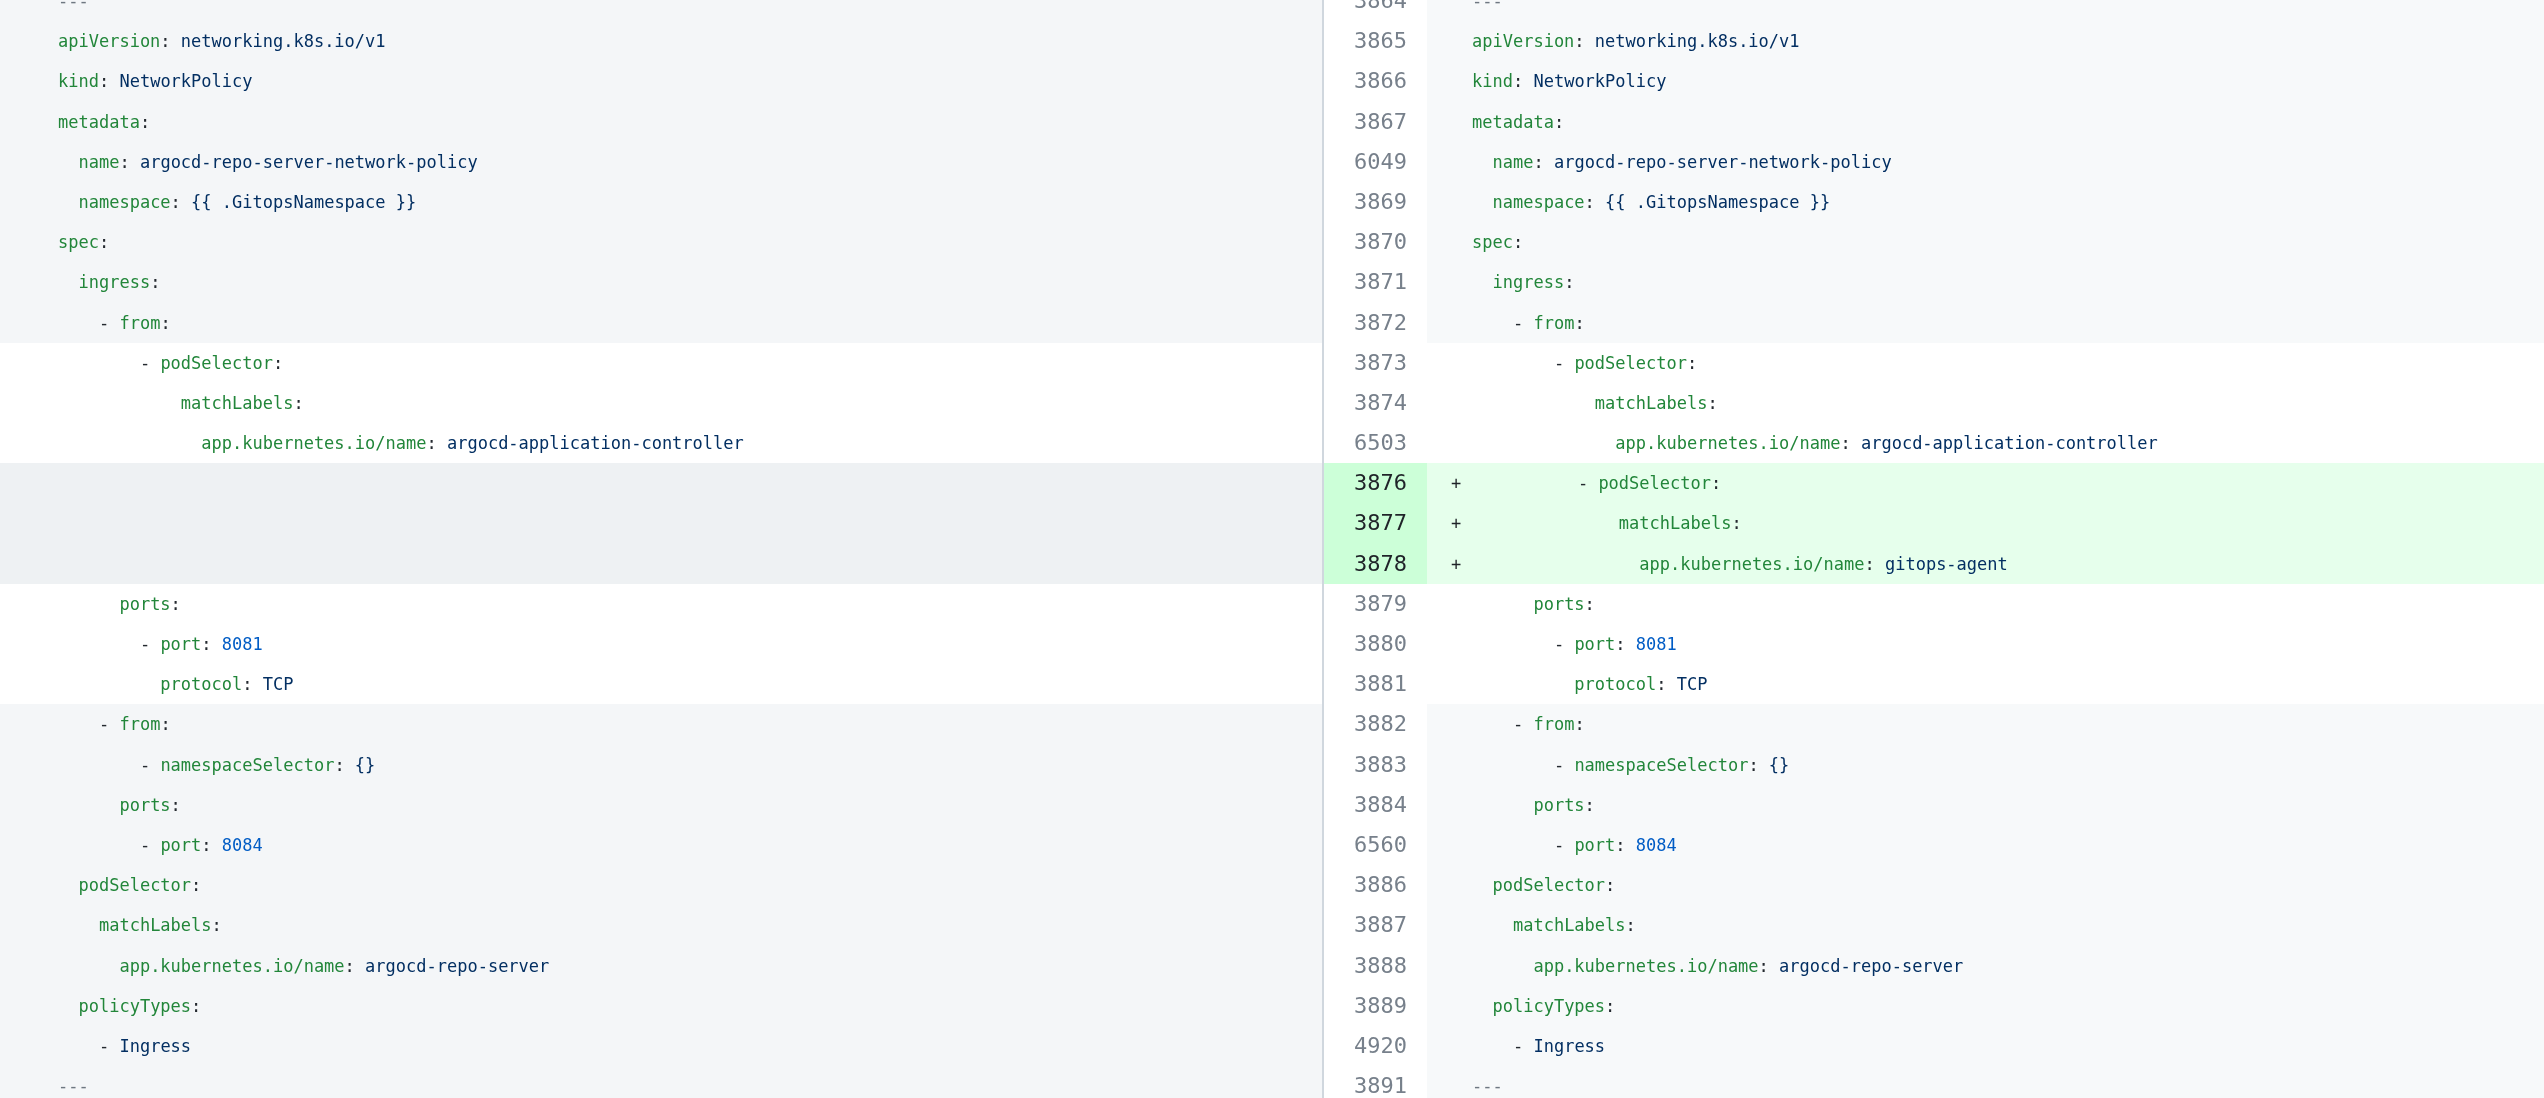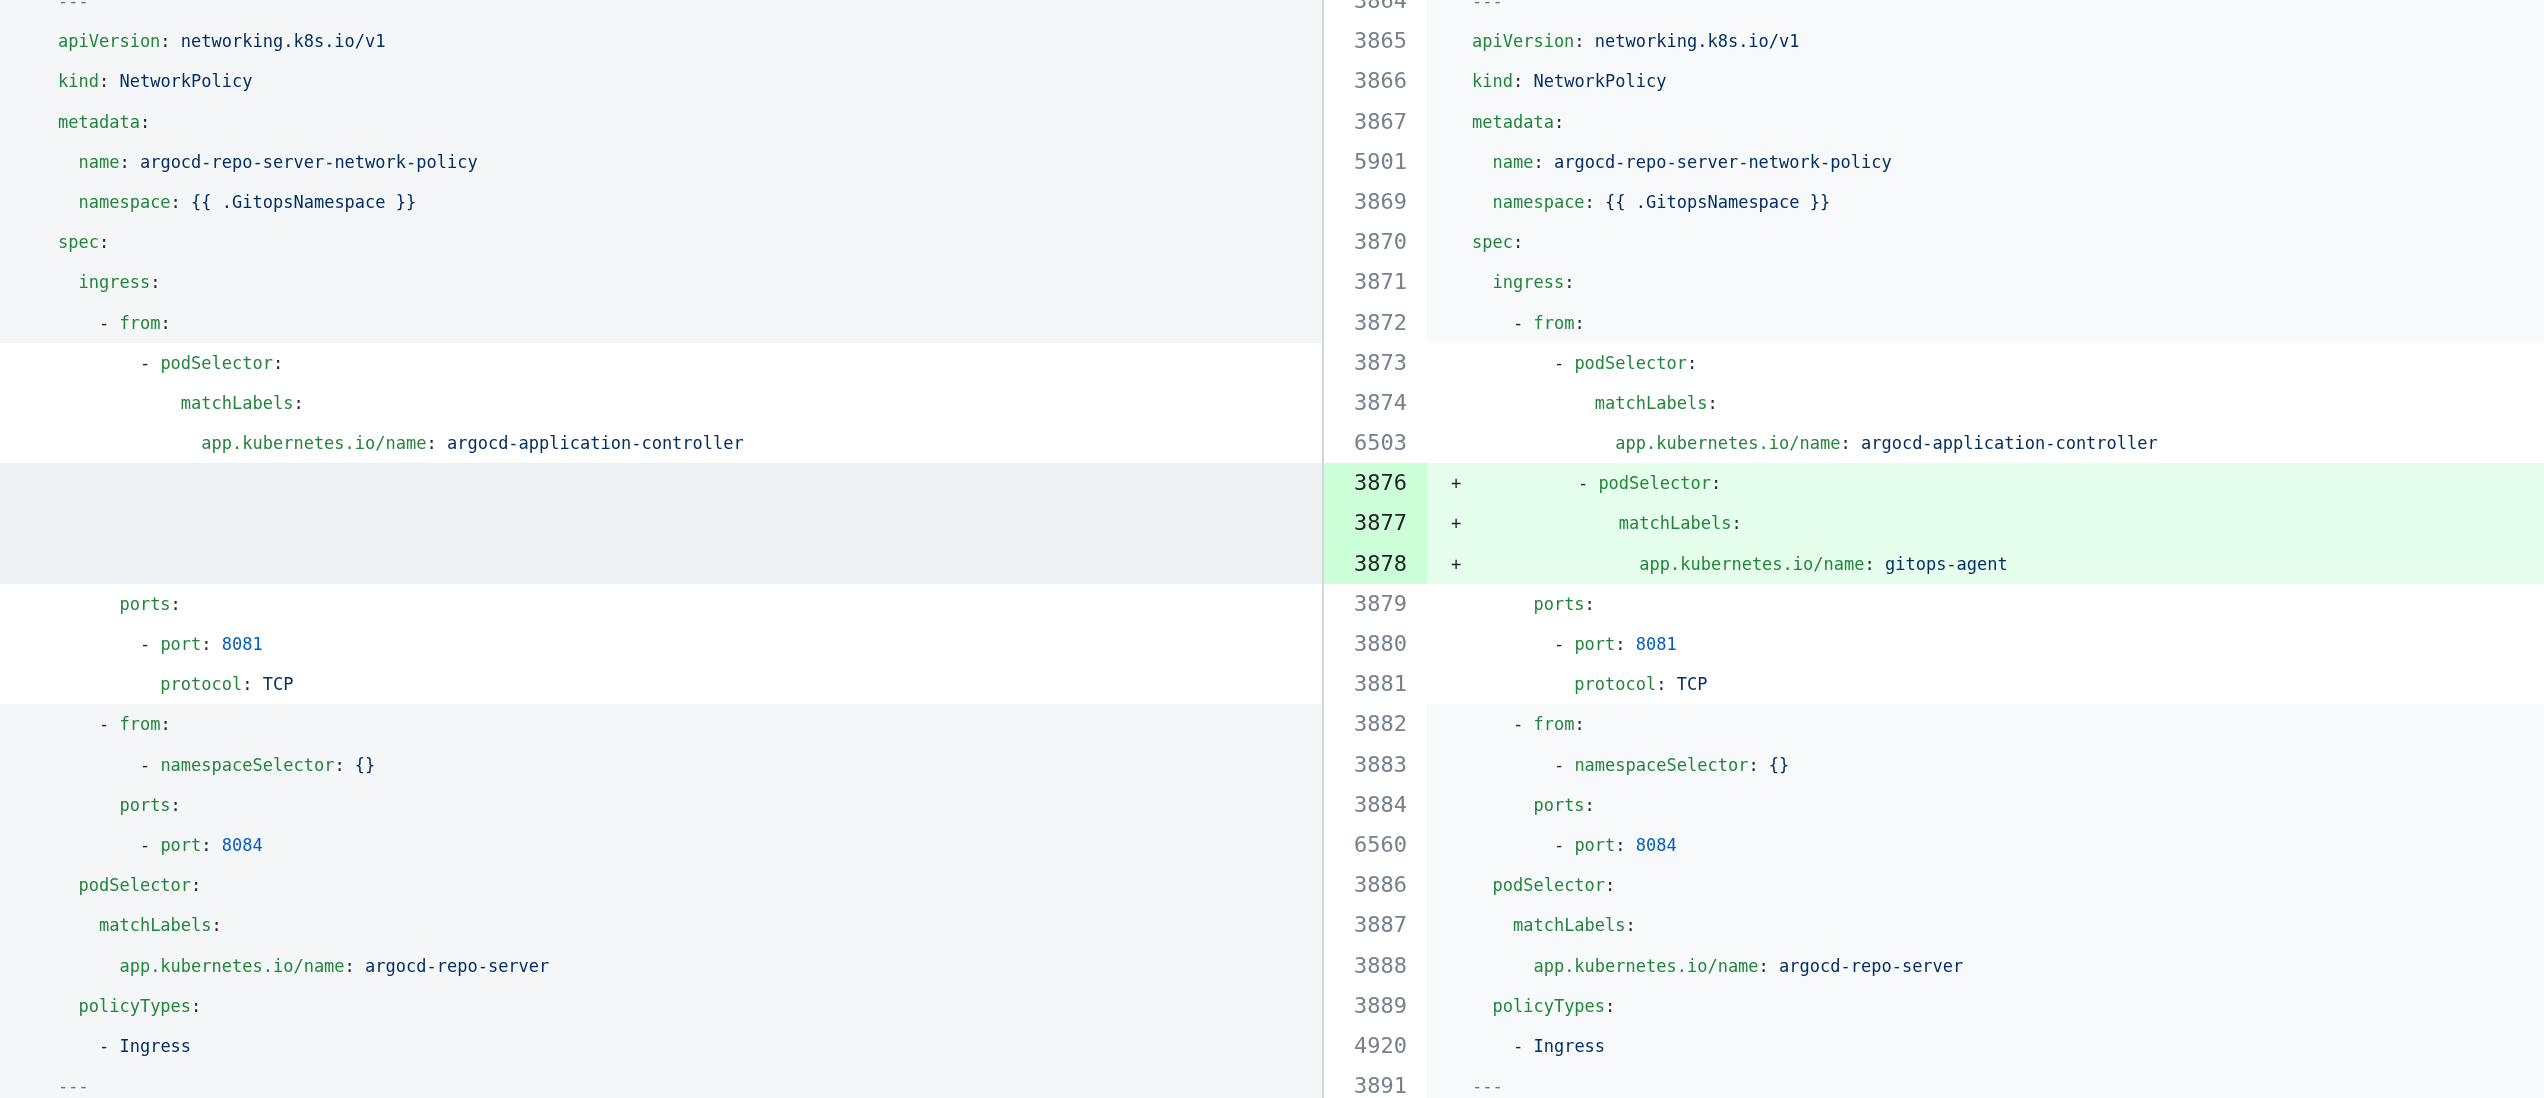--- a/index.html
+++ b/index.html
@@ -174,21 +174,21 @@
           <span class="lnum">3866</span>
           <span class="marker"></span>
           <pre class="code"><span class="tk-k">kind</span><span class="tk-p">:</span><span class="tk-v"> NetworkPolicy</span></pre>
         </div>
         <div class="row bg-gray">
           <span class="lnum">3867</span>
           <span class="marker"></span>
           <pre class="code"><span class="tk-k">metadata</span><span class="tk-p">:</span></pre>
         </div>
         <div class="row bg-gray">
-          <span class="lnum">5901</span>
+          <span class="lnum">6049</span>
           <span class="marker"></span>
           <pre class="code"><span class="tk-s">  </span><span class="tk-k">name</span><span class="tk-p">:</span><span class="tk-v"> argocd-repo-server-network-policy</span></pre>
         </div>
         <div class="row bg-gray">
           <span class="lnum">3869</span>
           <span class="marker"></span>
           <pre class="code"><span class="tk-s">  </span><span class="tk-k">namespace</span><span class="tk-p">:</span><span class="tk-v"> {{ .GitopsNamespace }}</span></pre>
         </div>
         <div class="row bg-gray">
           <span class="lnum">3870</span>

